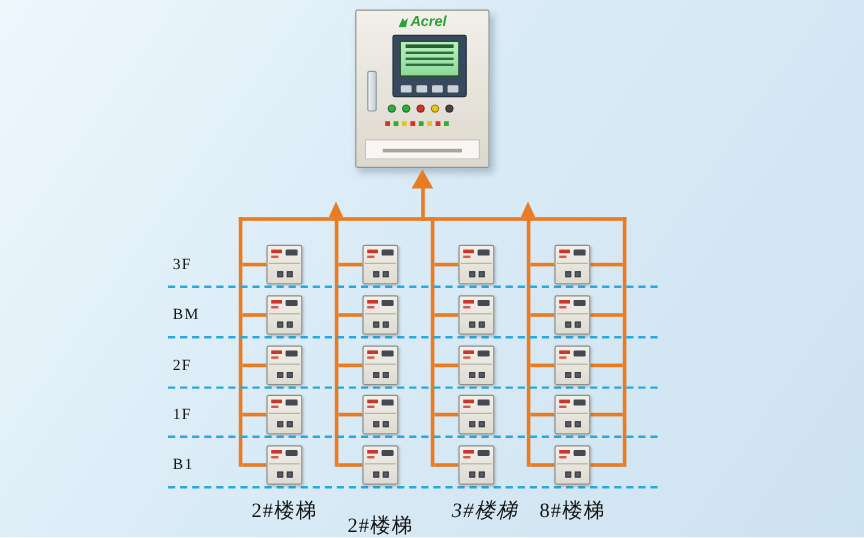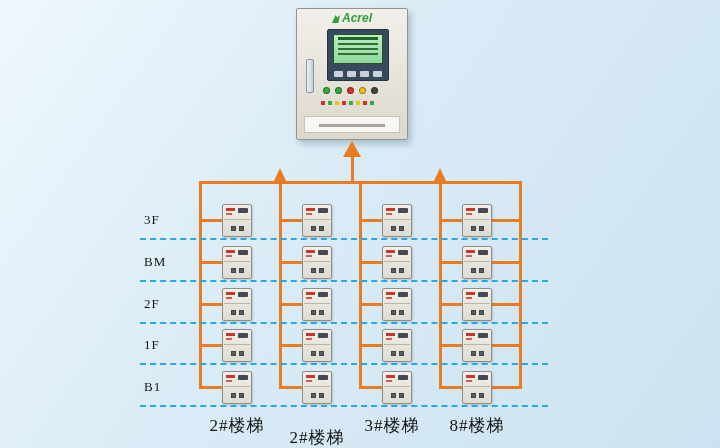--- a/index.html
+++ b/index.html
@@ -313,16 +313,16 @@
       <div class="device" style="left: 462px; top: 371px;">
         <i class="d-logo"></i>
         <i class="d-logo2"></i>
         <i class="d-slot"></i>
         <i class="d-seam"></i>
         <i class="d-btn b1"></i>
         <i class="d-btn b2"></i>
       </div>
       <div class="stair-label" style="left: 195px; top: 414px; width: 84px;">2#楼梯</div>
       <div class="stair-label" style="left: 275px; top: 426px; width: 84px;">2#楼梯</div>
-      <div class="stair-label" style="left: 350px; top: 414px; width: 84px;">3#楼梯</div>
+      <div class="stair-label" style="left: 362px; top: 414px; width: 84px; font-style: italic;">3#楼梯</div>
       <div class="stair-label" style="left: 435px; top: 414px; width: 84px;">8#楼梯</div>
     </div>
 </div>
 
 </body></html>

